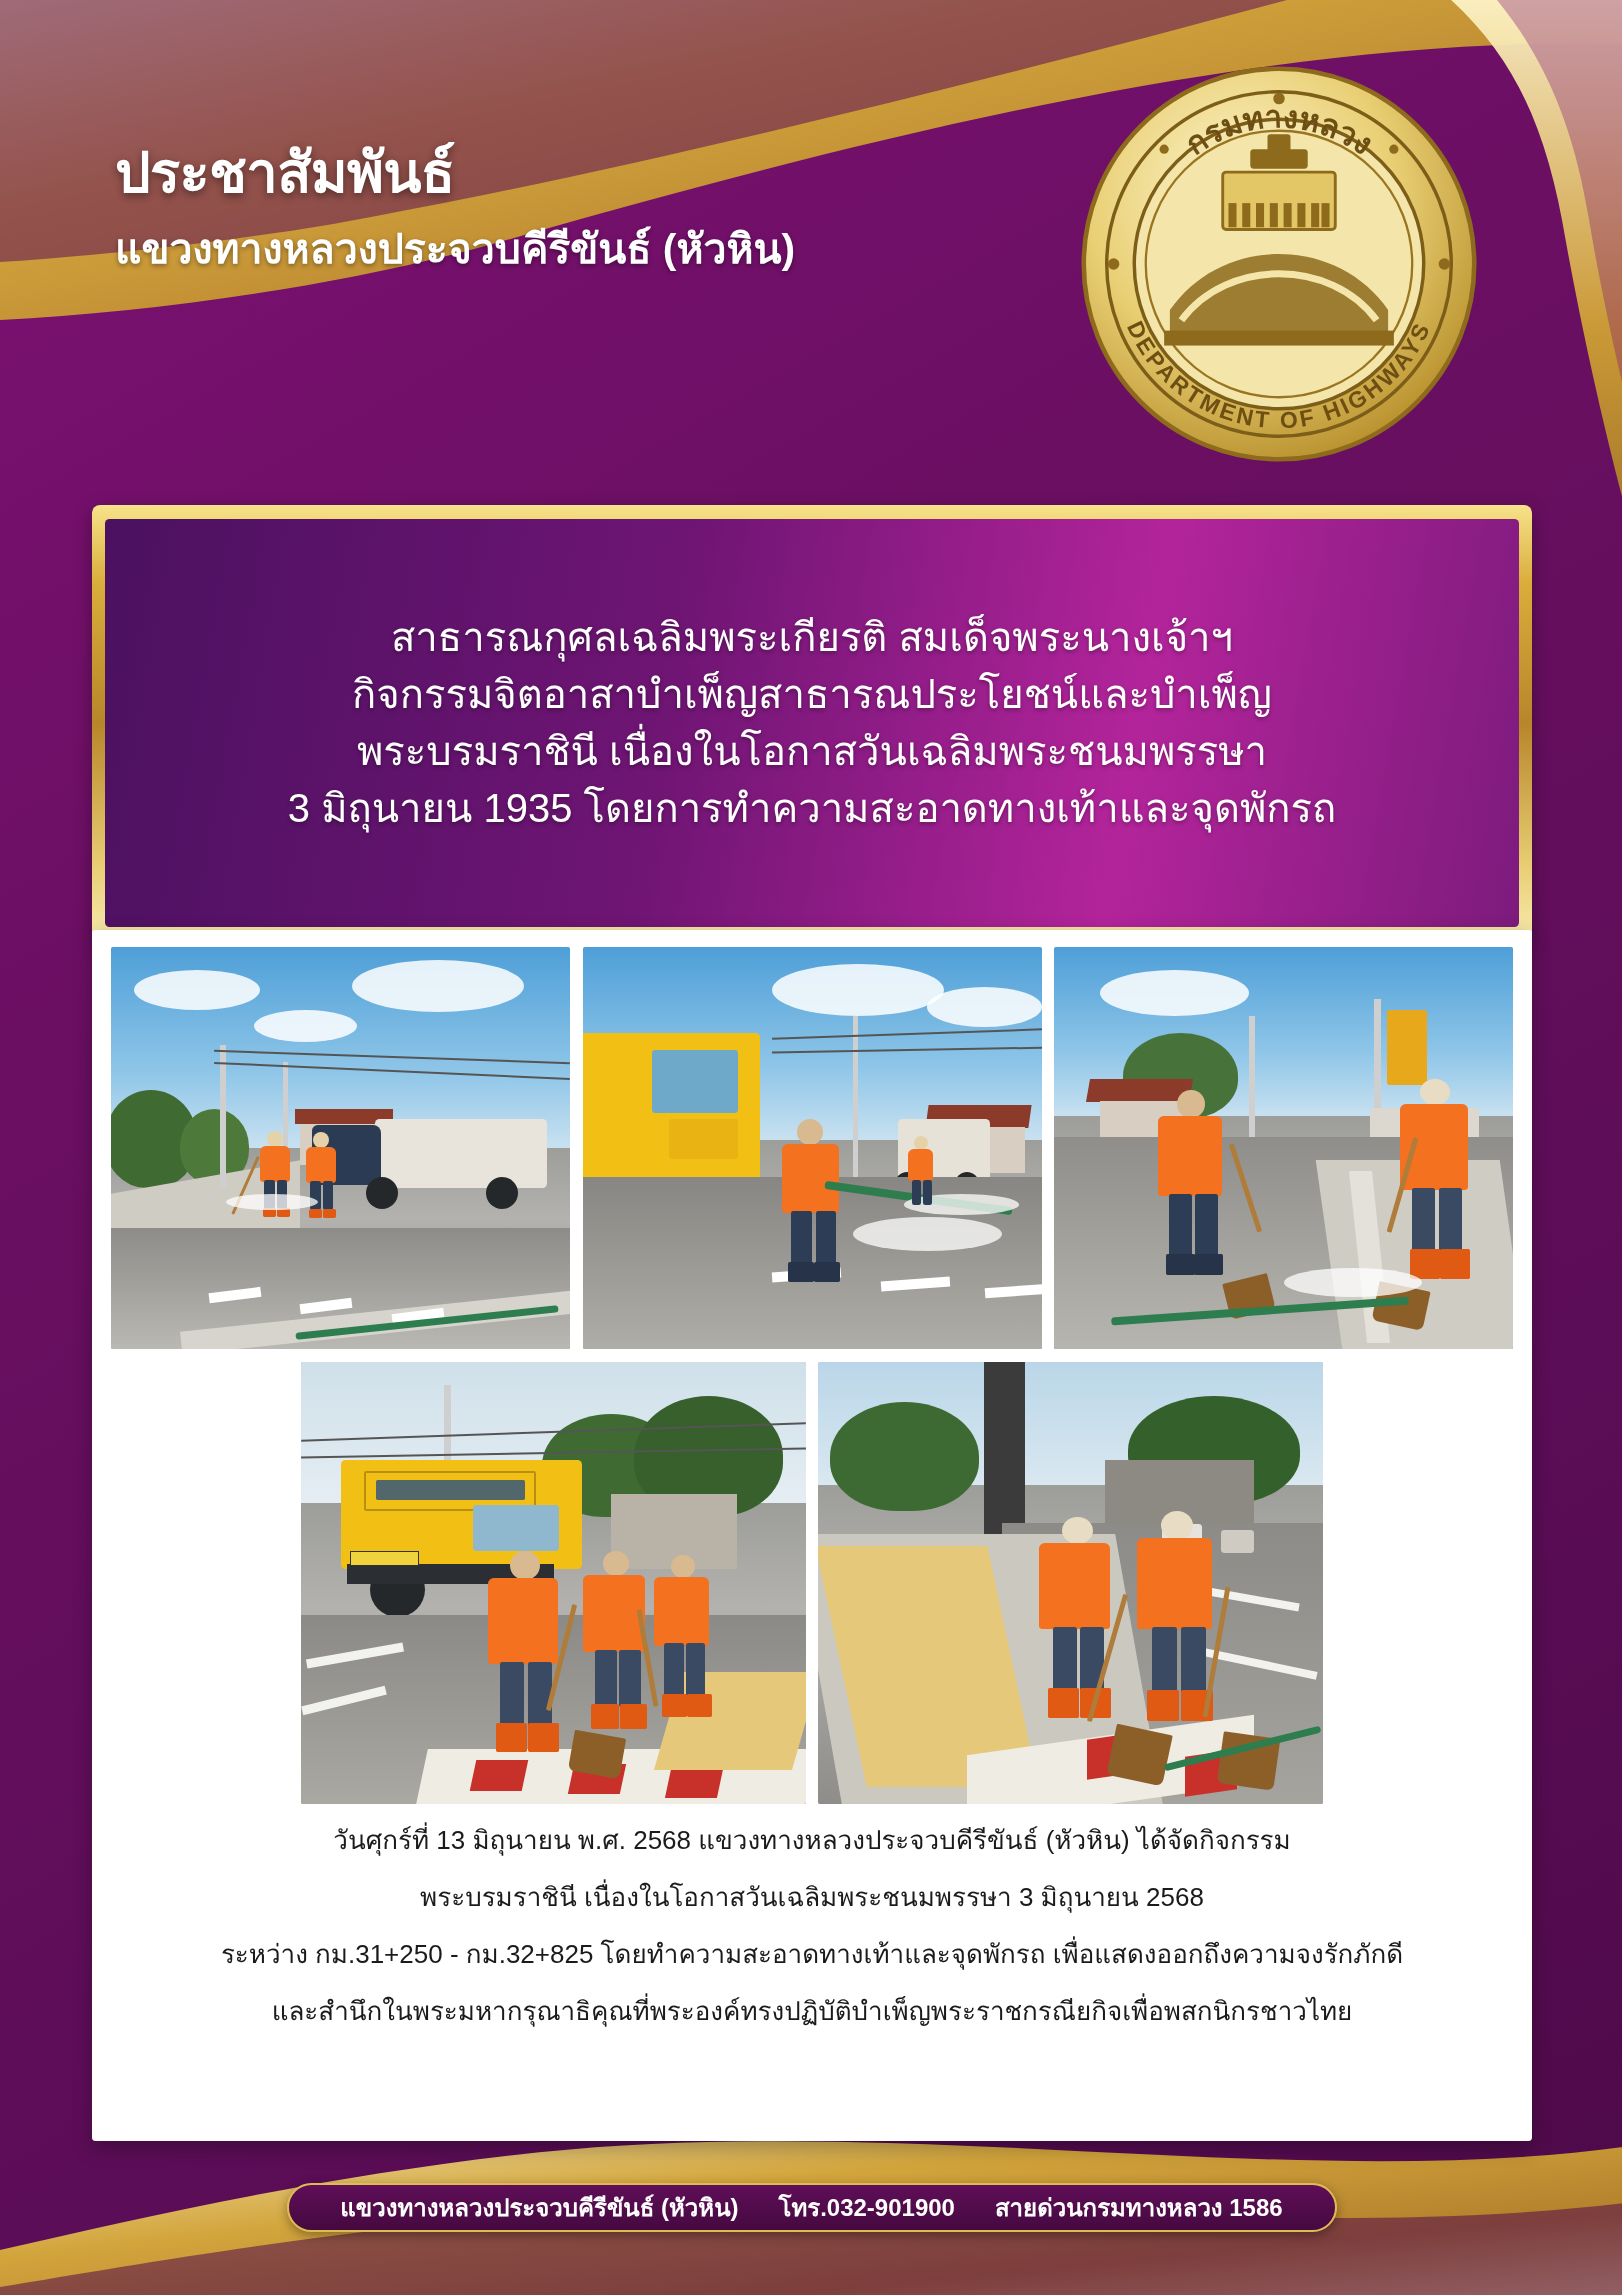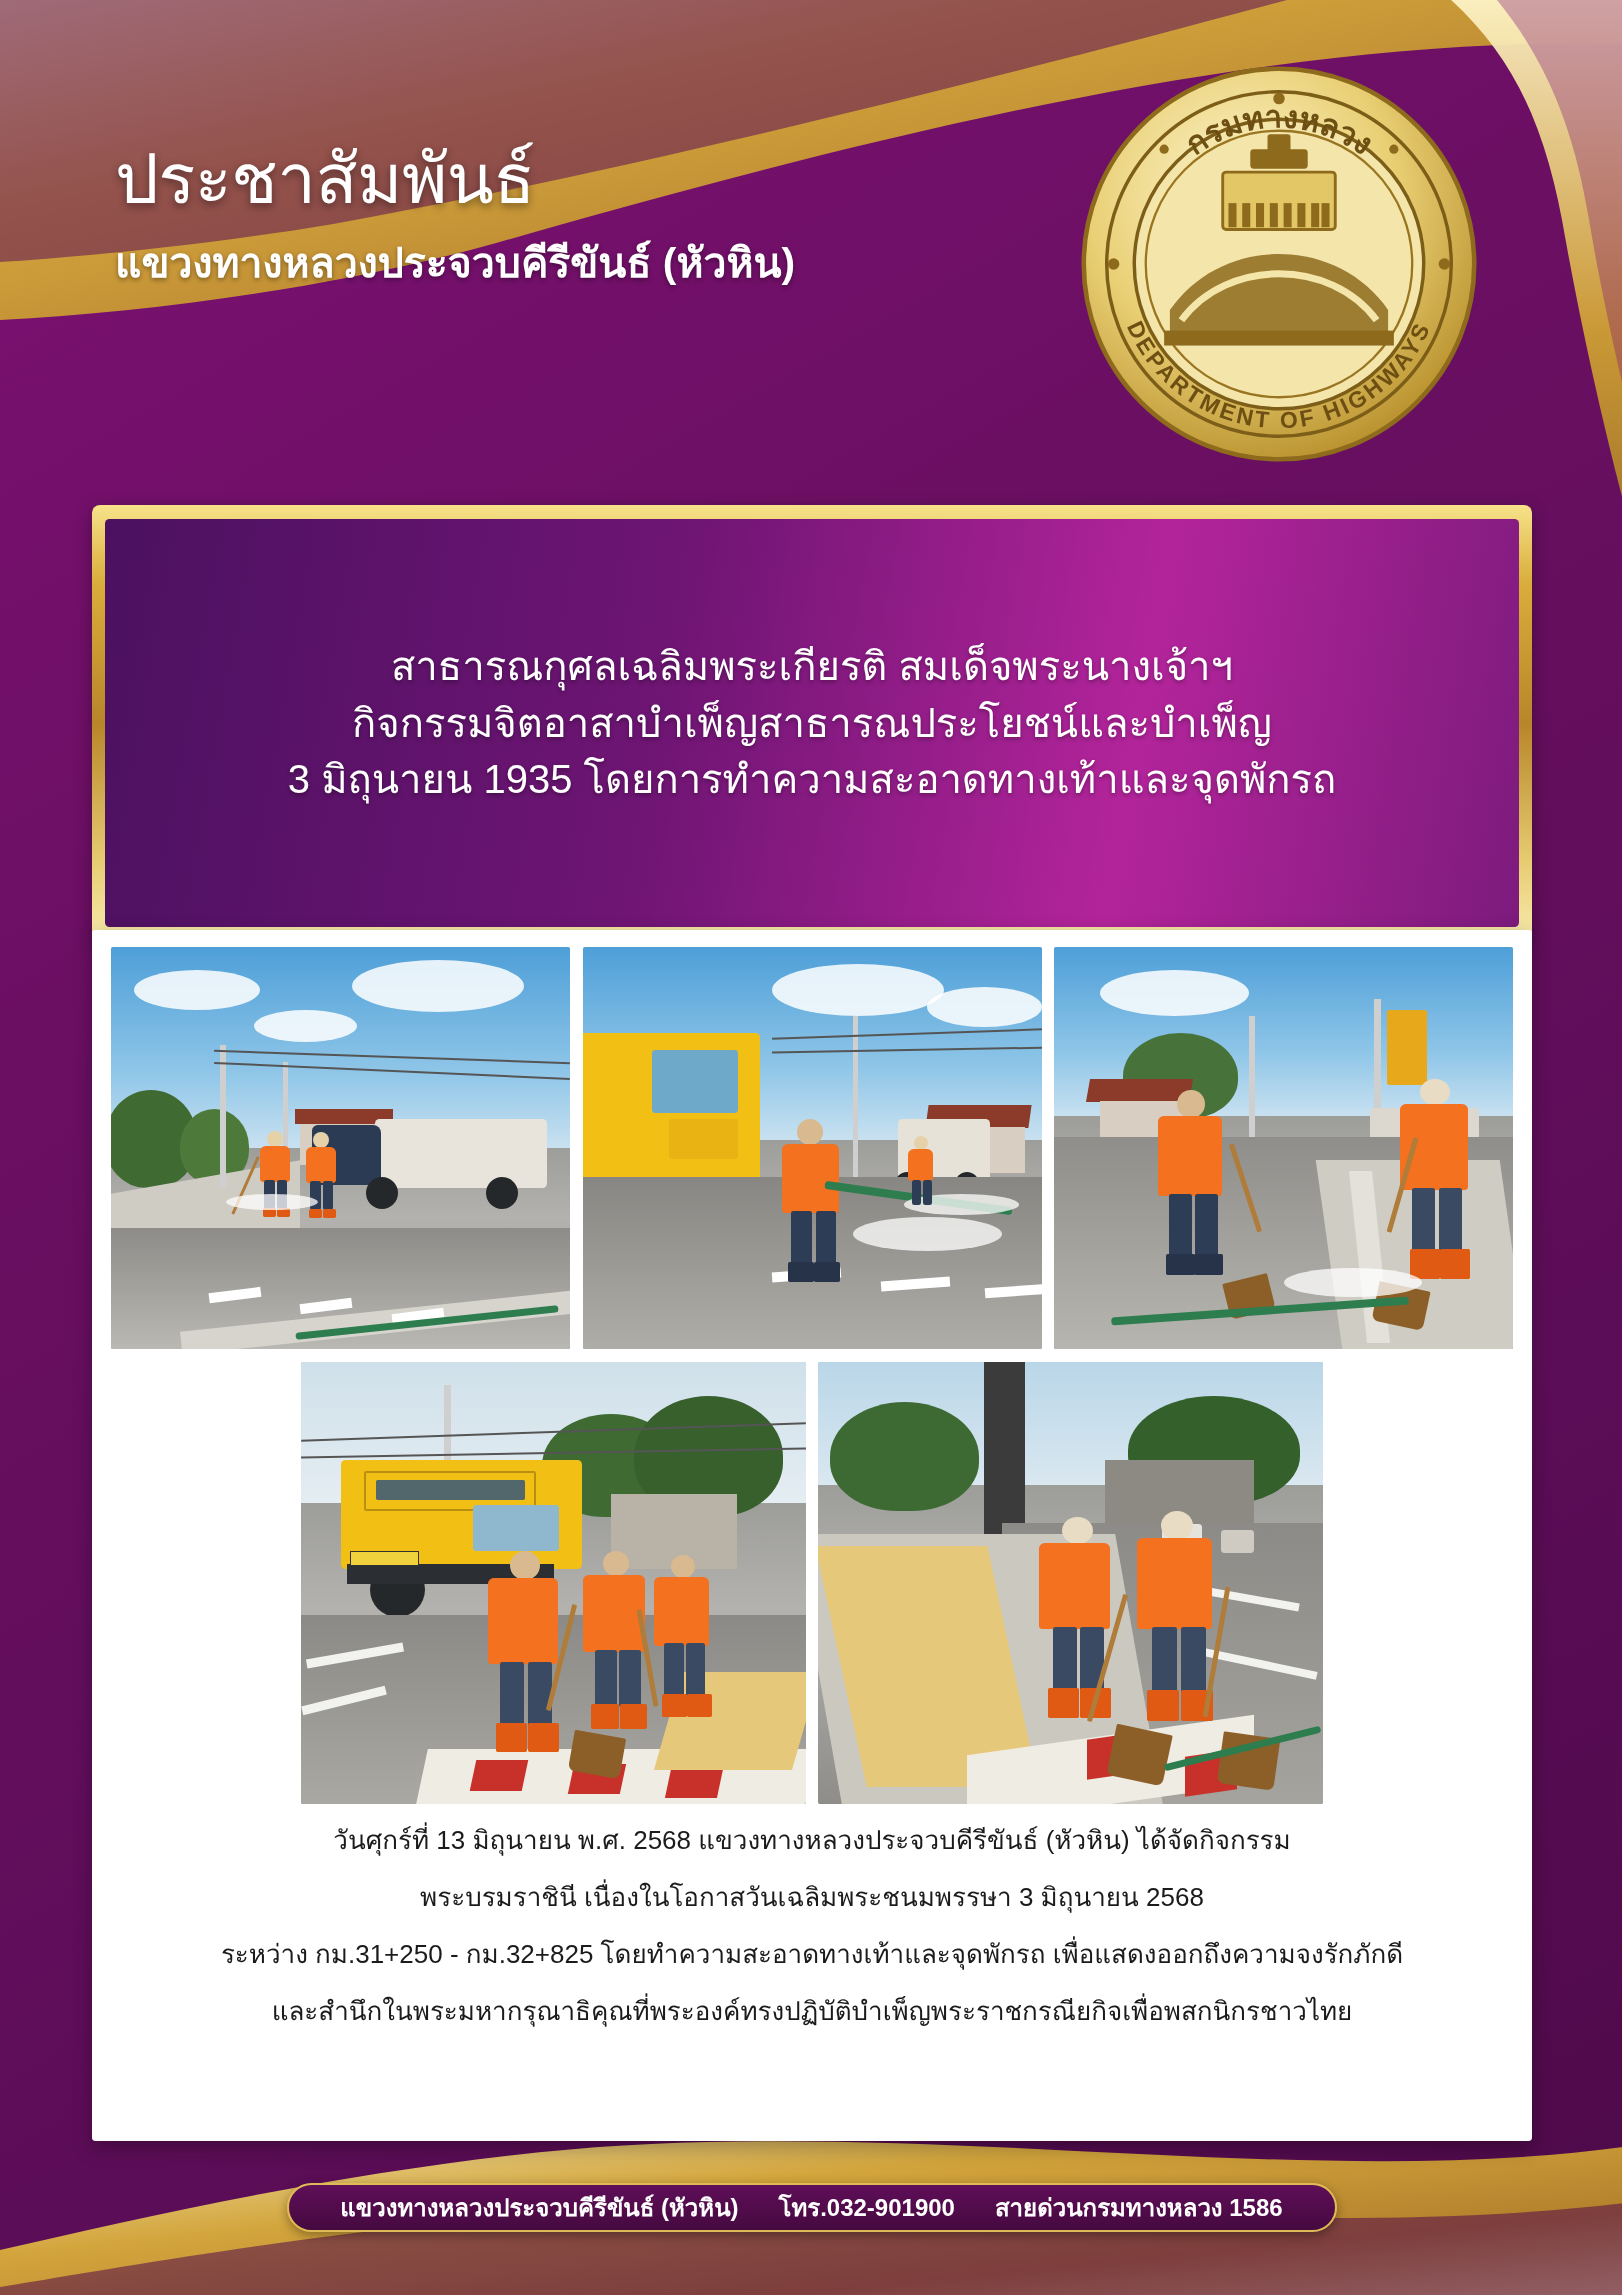--- a/index.html
+++ b/index.html
@@ -35,22 +35,22 @@
   }
 
   
   .header-block {
     position: absolute;
     top: 143px;
     left: 115px;
     width: 976px;
   }
   .title-main {
-    font-size: 69px;
-    font-weight: normal;
+    font-size: 56px;
+    font-weight: bold;
     color: #ffffff;
     letter-spacing: -0.6px;
     line-height: 1.08;
     text-shadow: 0 3.4px 8px rgba(0,0,0,0.45);
   }
   .title-sub {
     margin-top: 12.6px;
     font-size: 41px;
     font-weight: bold;
     color: #ffffff;
@@ -278,20 +278,21 @@
         <circle cx="550" cy="150" r="8"></circle>
     </g>
   </svg>
 
   <div class="banner-wrap">
     <div class="banner-gold"></div>
     <div class="banner-inner">
       <div class="banner-text">
         <div>สาธารณกุศลเฉลิมพระเกียรติ สมเด็จพระนางเจ้าฯ</div>
         <div>กิจกรรมจิตอาสาบำเพ็ญสาธารณประโยชน์และบำเพ็ญ</div>
+        <div>พระบรมราชินี  เนื่องในโอกาสวันเฉลิมพระชนมพรรษา</div>
         <div>3 มิถุนายน 1935 โดยการทำความสะอาดทางเท้าและจุดพักรถ</div>
       </div>
     </div>
   </div>
 
   <div class="card">
 
     <div class="photo-row row1">
 
       <div class="photo">

